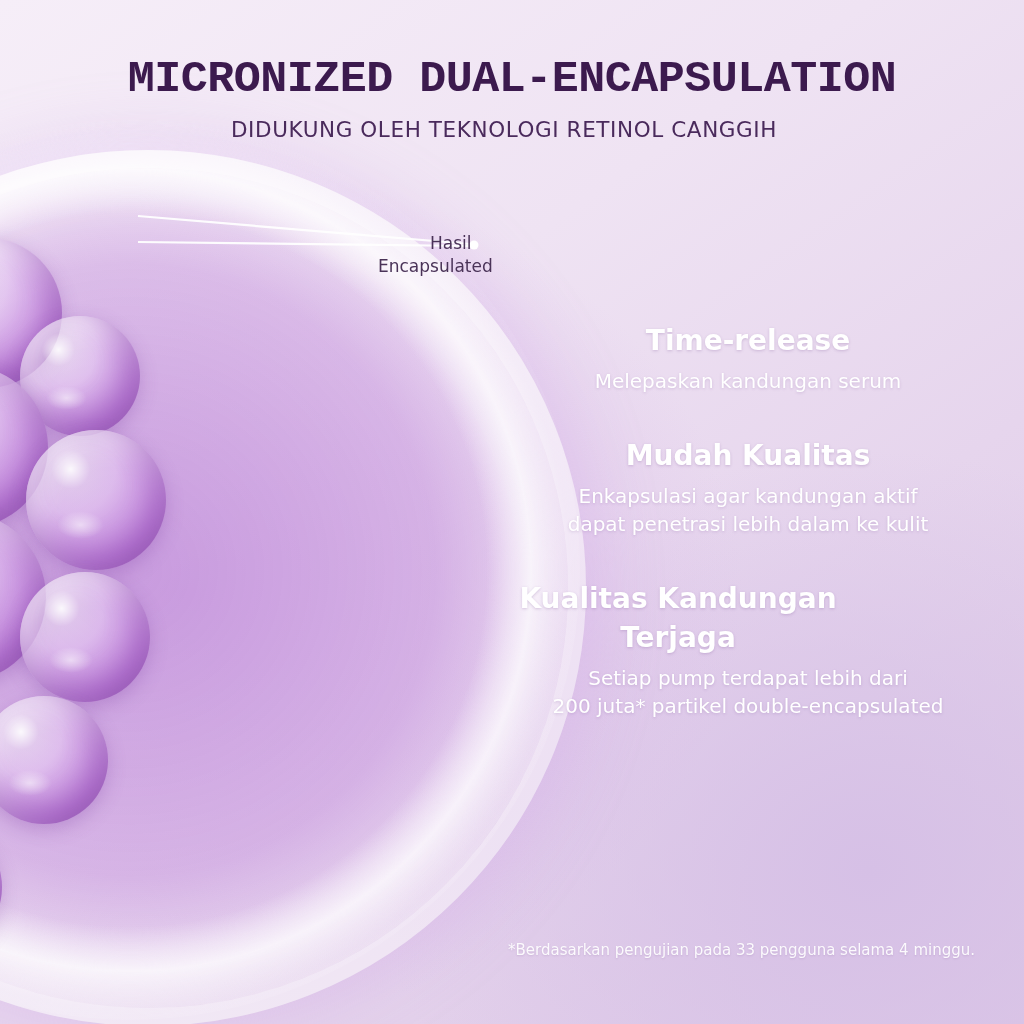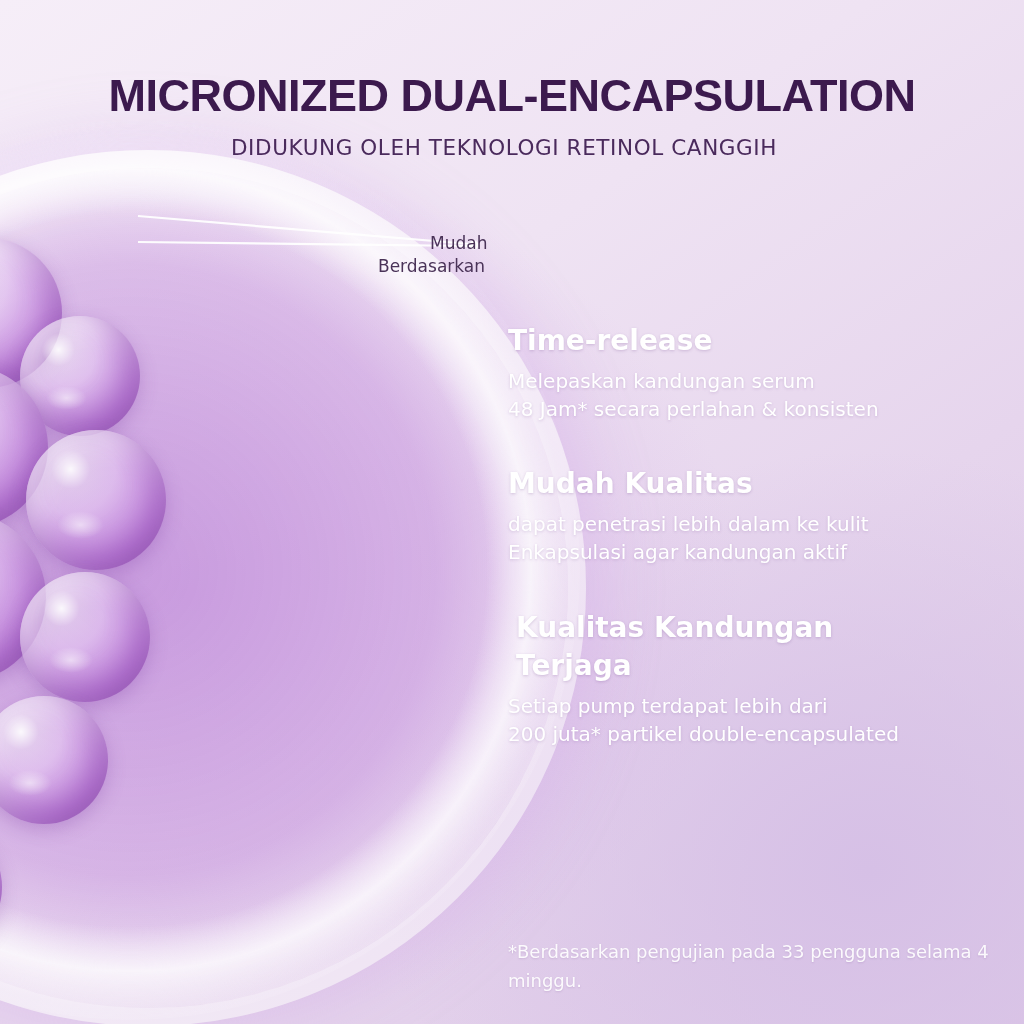--- a/index.html
+++ b/index.html
@@ -77,27 +77,27 @@
   
   .header {
     position: absolute;
     left: 0;
     top: 56px;
     width: 1024px;
     text-align: center;
     z-index: 6;
   }
   .title {
-    font-family: Liberation Sans, sans-serif;
+    font-family: Liberation Mono, monospace;
     font-weight: bold;
     font-size: 45px;
     letter-spacing: -0.5px;
     color: #3c1a4e;
     line-height: 1.05;
-    margin: 16px;
+    margin: 0;
     white-space: nowrap;
   }
   .subtitle {
     margin: 14px 16px 0 0;
     font-size: 21.5px;
     letter-spacing: 0.6px;
     color: #4a2a5c;
     font-weight: normal;
   }
 
@@ -123,20 +123,21 @@
     pointer-events: none;
   }
 
   
   .features {
     position: absolute;
     left: 508px;
     top: 322px;
     width: 480px;
     z-index: 6;
+    text-align: center;
   }
   .feature { margin-bottom: 42px; }
   .feature:last-child { margin-bottom: 0; }
   .f-title {
     font-size: 28px;
     font-weight: bold;
     color: #ffffff;
     margin: 0 0 6px 0;
     line-height: 1.38;
     text-shadow: 0 1px 3px rgba(110,70,140,0.25);
@@ -149,21 +150,21 @@
   }
   .f-body div { white-space: nowrap; }
 
   
   .footnote {
     position: absolute;
     left: 508px;
     top: 938px;
     width: 500px;
     z-index: 6;
-    font-size: 18px;
+    font-size: 15px;
     line-height: 1.6;
     color: rgba(255,255,255,0.92);
     text-shadow: 0 1px 2px rgba(110,70,140,0.18);
   }
 </style>
 </head>
 <body>
 
 <div id="poster">
 
@@ -192,44 +193,43 @@
     <div class="subtitle">DIDUKUNG OLEH TEKNOLOGI RETINOL CANGGIH</div>
   </div>
 
   <svg class="callout-lines" viewBox="0 0 360 90">
     <line x1="8" y1="26" x2="340" y2="54" stroke="#ffffff" stroke-width="2.2" opacity="0.95"></line>
     <line x1="8" y1="52" x2="340" y2="56" stroke="#ffffff" stroke-width="2.2" opacity="0.95"></line>
     <circle cx="344" cy="55" r="4.5" fill="#ffffff" opacity="0.98"></circle>
   </svg>
 
   <div class="callout">
-    <div class="l1">Mudah</div>
-    <div class="l2" style="margin-left:-52px;">Berdasarkan</div>
+    <div class="l1">Hasil</div>
+    <div class="l2" style="margin-left:-52px;">Encapsulated</div>
   </div>
 
   <div class="features">
 
     <div class="feature">
       <div class="f-title">Time-release</div>
       <div class="f-body">
         <div>Melepaskan kandungan serum</div>
-        <div>48 Jam* secara perlahan &amp; konsisten</div>
       </div>
     </div>
 
     <div class="feature">
       <div class="f-title">Mudah Kualitas</div>
       <div class="f-body">
+        <div>Enkapsulasi agar kandungan aktif</div>
         <div>dapat penetrasi lebih dalam ke kulit</div>
-        <div>Enkapsulasi agar kandungan aktif</div>
       </div>
     </div>
 
     <div class="feature">
-      <div class="f-title" style="max-width:340px;margin-left:8px;">Kualitas Kandungan Terjaga</div>
+      <div class="f-title" style="max-width:340px;">Kualitas Kandungan Terjaga</div>
       <div class="f-body">
         <div>Setiap pump terdapat lebih dari</div>
         <div>200 juta* partikel double-encapsulated</div>
       </div>
     </div>
 
   </div>
 
   <div class="footnote">
     <div>*Berdasarkan pengujian pada 33 pengguna selama 4 minggu.</div>

